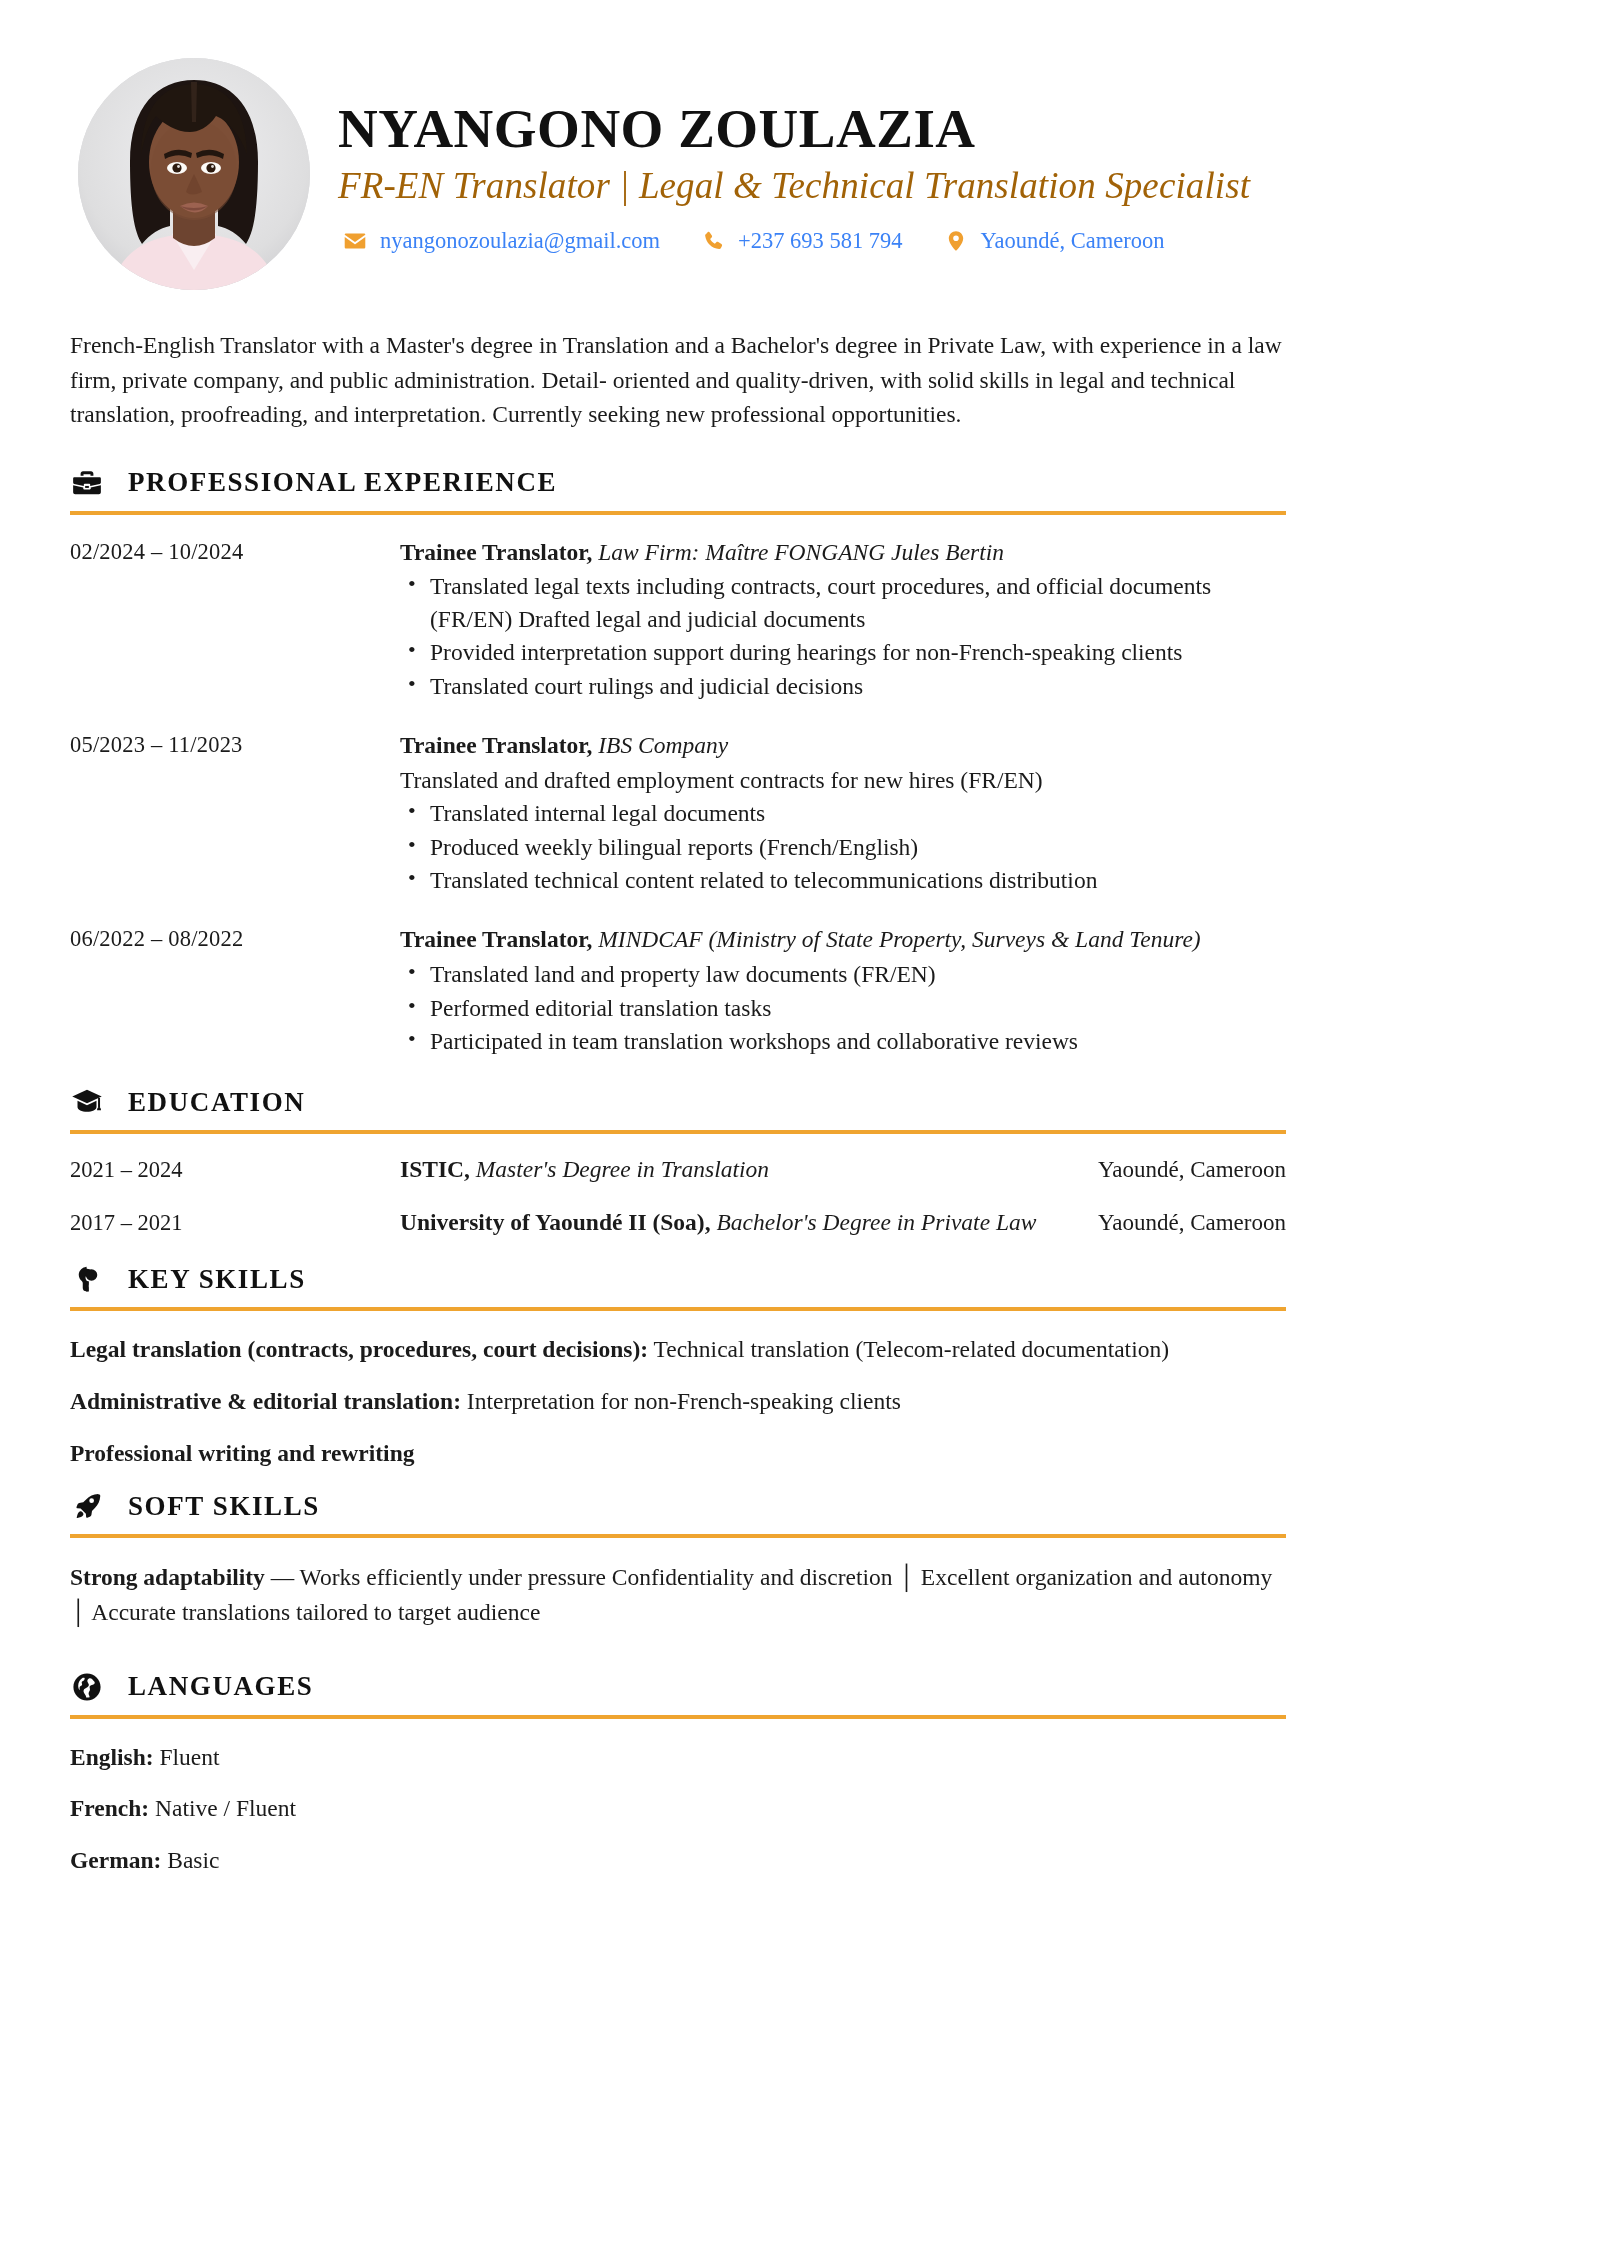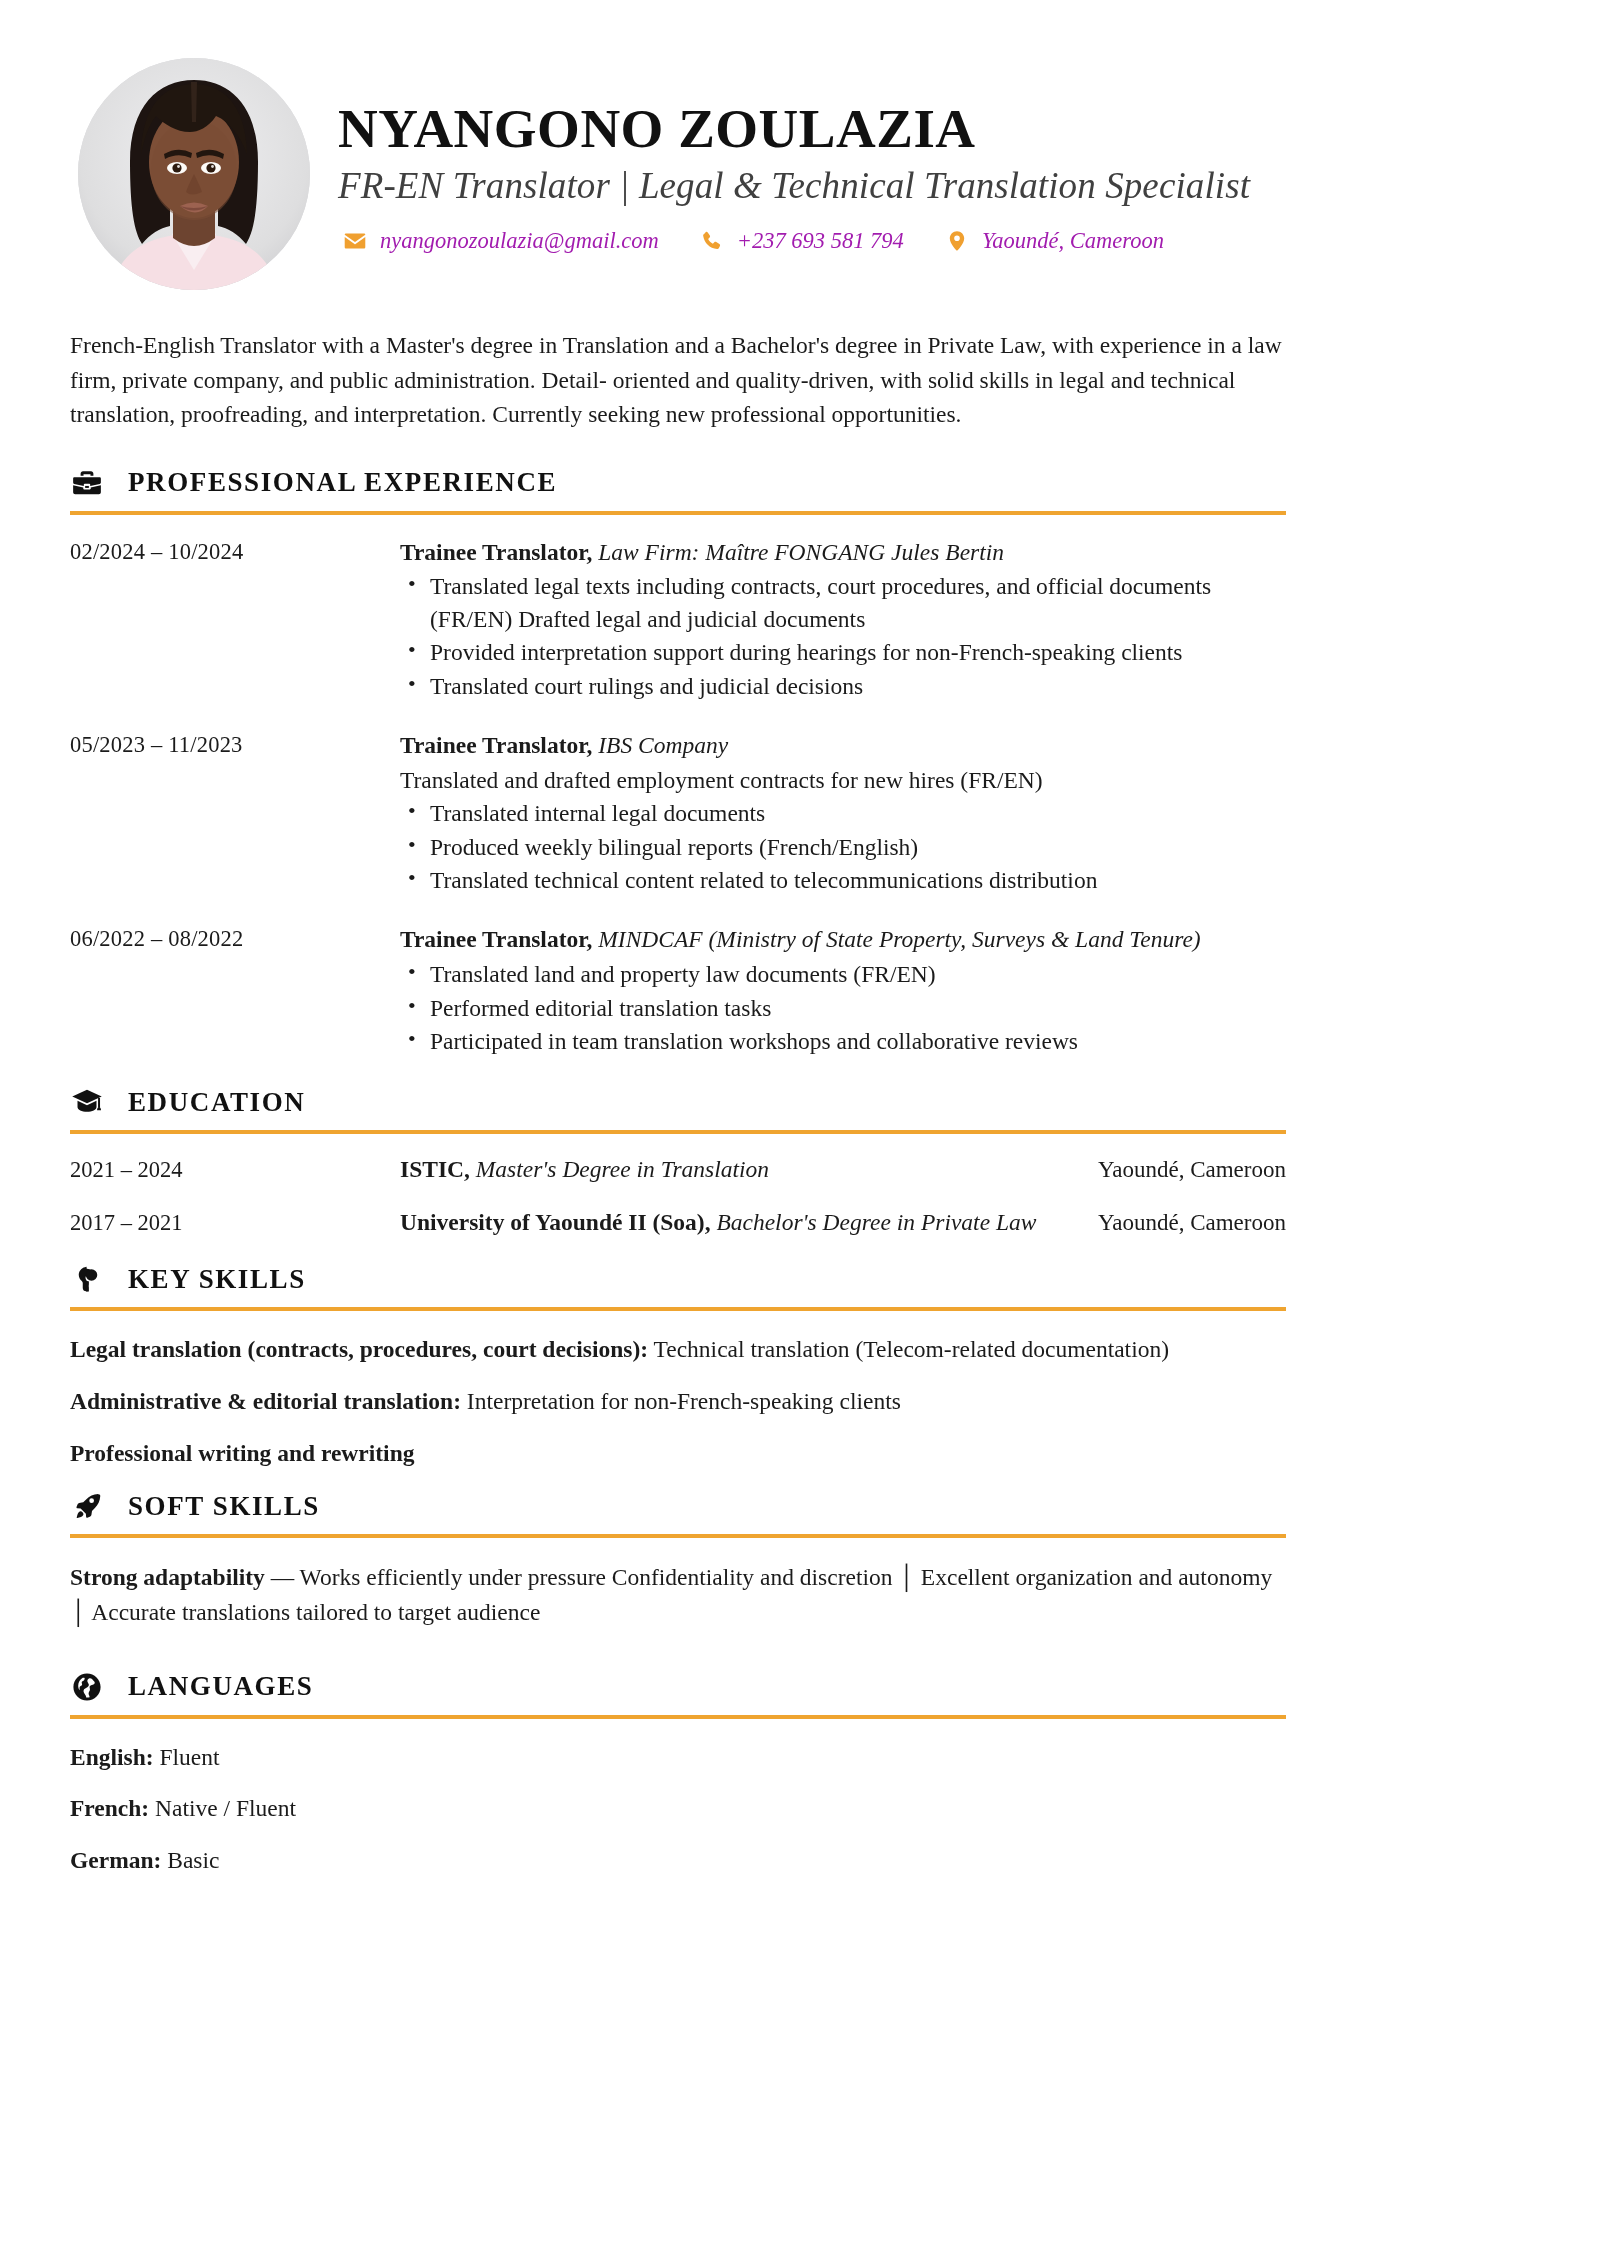--- a/index.html
+++ b/index.html
@@ -59,32 +59,31 @@
     line-height: 1.05;
     margin: 0 0 6px 0;
     color: #111;
     text-transform: uppercase;
   }
   .subtitle {
     font-style: italic;
     font-size: 37px;
     line-height: 1.2;
     margin: 6px 0 20px 0;
-    color: #404040;
+    color: #a16207;
     font-weight: 400;
     letter-spacing: 0.1px;
   }
   .contact-row {
     display: flex;
     align-items: center;
     gap: 0;
     font-size: 22.5px;
-    color: #a21caf;
+    color: #3b82f6;
     padding-left: 4px;
-    font-style: italic;
   }
   .contact-item {
     display: flex;
     align-items: center;
     margin-right: 40px;
     white-space: nowrap;
   }
   .contact-item .ic {
     display: inline-flex;
     align-items: center;

